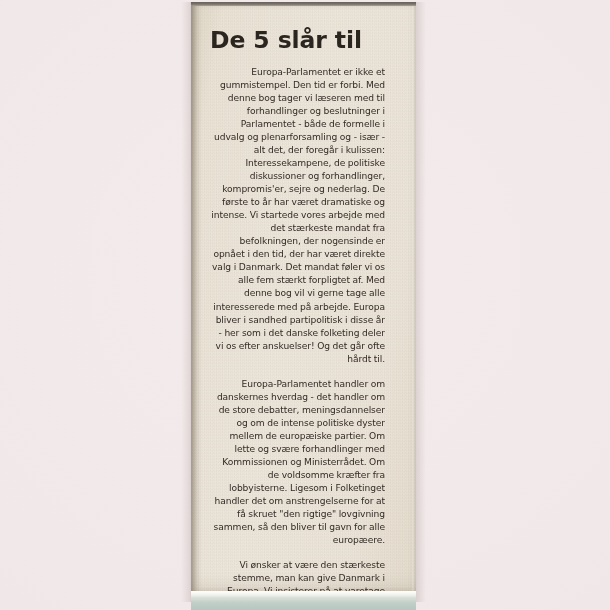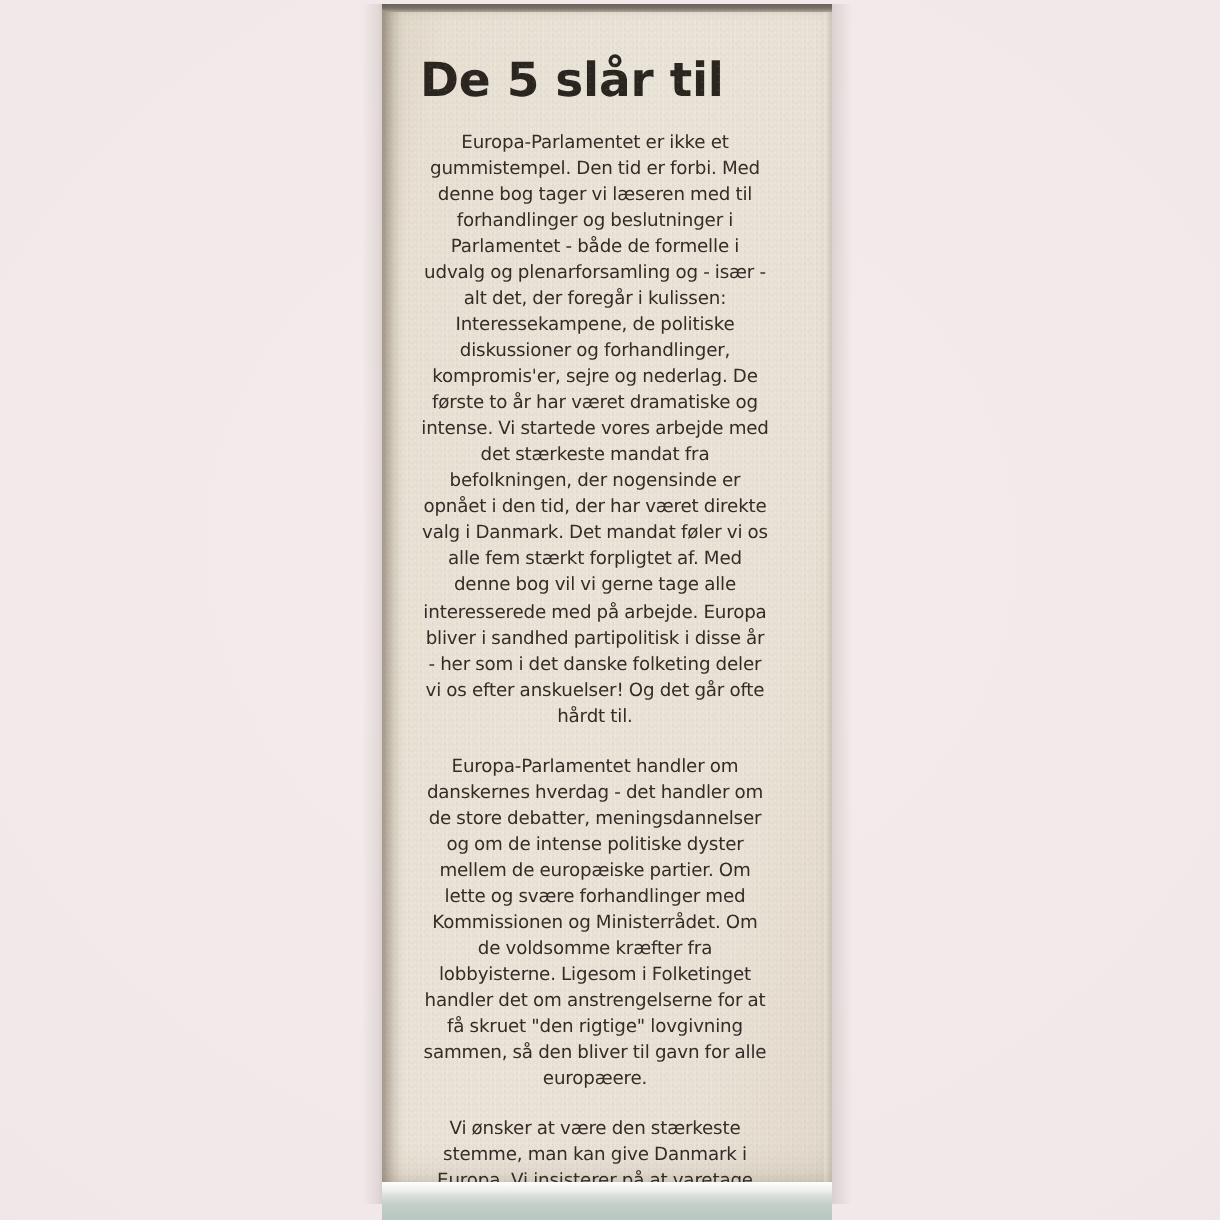--- a/index.html
+++ b/index.html
@@ -151,21 +151,21 @@
     color: #2b2520;
     line-height: 1.05;
   }
 
   .body-par {
     margin: 0 0 12px 0;
     font-family: "DejaVu Sans", sans-serif;
     font-size: 9.15px;
     line-height: 13.05px;
     color: #332c26;
-    text-align: center;
+    text-align: right;
     letter-spacing: -0.08px;
     word-spacing: -0.2px;
   }
   .body-par:last-of-type { margin-bottom: 0; }
 
   
   #grain {
     position: absolute;
     left: 0;
     top: 4px;

